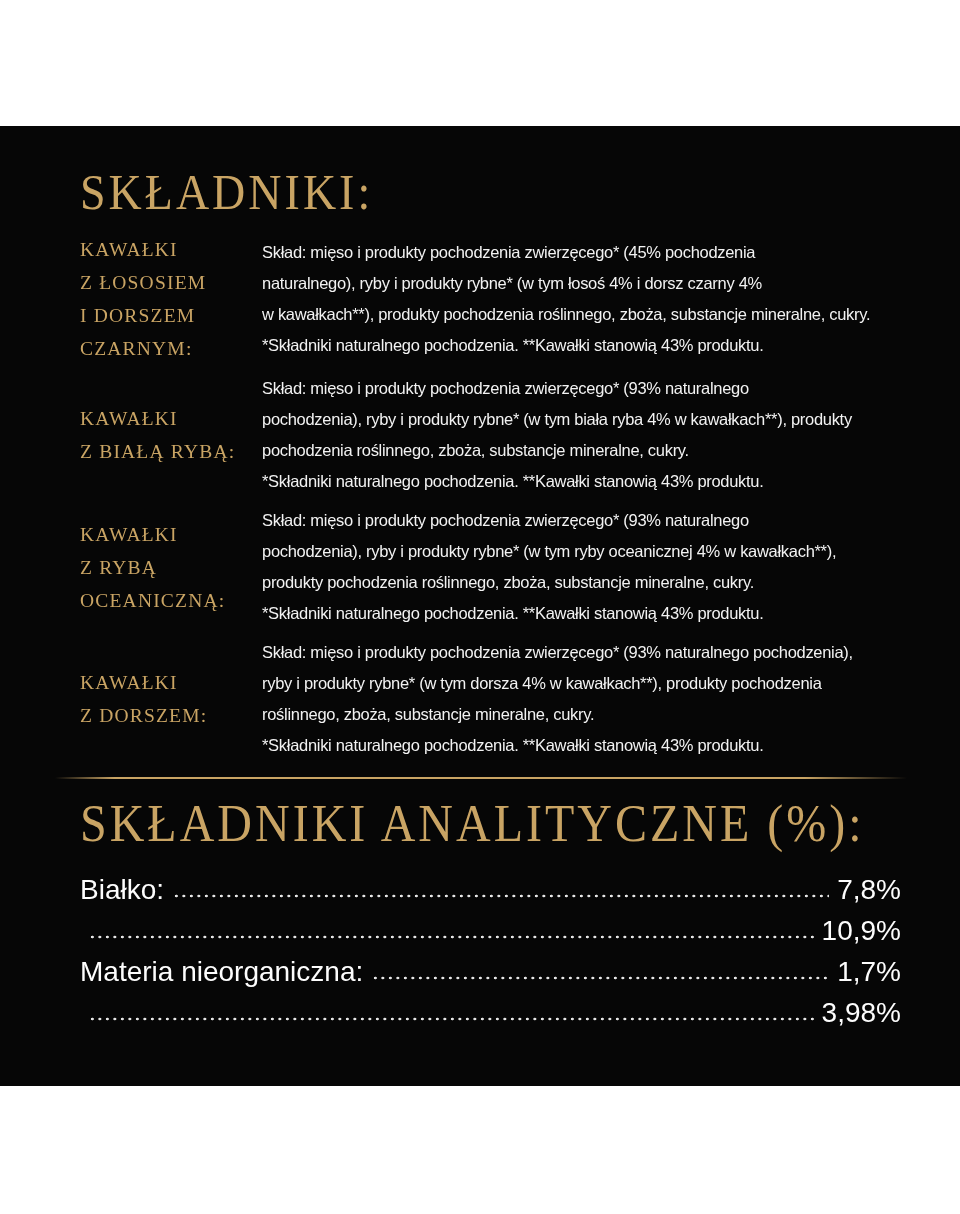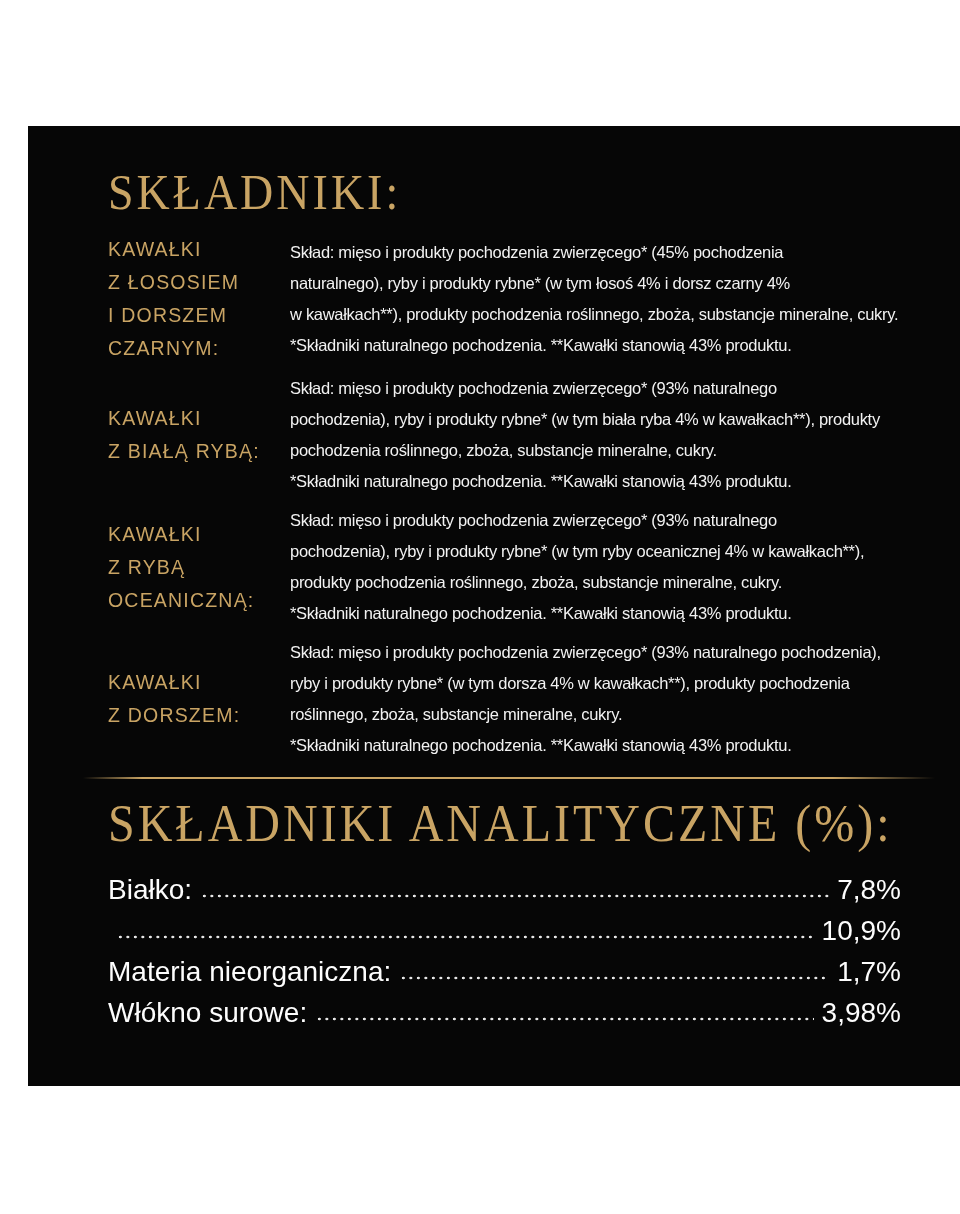--- a/index.html
+++ b/index.html
@@ -11,41 +11,40 @@
     background: #ffffff;
     overflow: hidden;
     font-family: "Liberation Sans", sans-serif;
   }
   .white-bar-top { height: 126px; background: #ffffff; }
   .panel {
     height: 960px;
     background: #060606;
     padding: 40px 45px 0 80px;
     color: #f1f1f1;
-    margin-left: 28px;
   }
   .ing-title {
     font-family: "Liberation Serif", serif;
     font-size: 46px;
     letter-spacing: 3px;
     color: #C9A464;
     transform: scaleY(1.08);
     transform-origin: left center;
     margin-bottom: 14px;
     font-weight: 400;
   }
   .section {
     display: flex;
     align-items: center;
     margin-bottom: 8px;
   }
   .section-label {
     width: 182px;
     flex: 0 0 182px;
-    font-family: Liberation Sans, sans-serif;
+    font-family: Liberation Serif, serif;
     font-size: 19.5px;
     letter-spacing: 1.2px;
     line-height: 33px;
     color: #C9A464;
     white-space: pre-line;
     font-weight: 400;
   }
   .section-body {
     flex: 1;
     font-size: 16.5px;
@@ -166,21 +165,20 @@
         <span class="ana-value">10,9%</span>
       </div>
 
       <div class="ana-row">
         <span class="ana-label">Materia nieorganiczna:</span>
         <span class="ana-dots"></span>
         <span class="ana-value">1,7%</span>
       </div>
 
       <div class="ana-row">
-        <span class="ana-label">Włókno surowe:</span>
         <span class="ana-dots"></span>
         <span class="ana-value">3,98%</span>
       </div>
 
 
     </div>
 
   </div>
 
   <div class="white-bar-bottom"></div>

